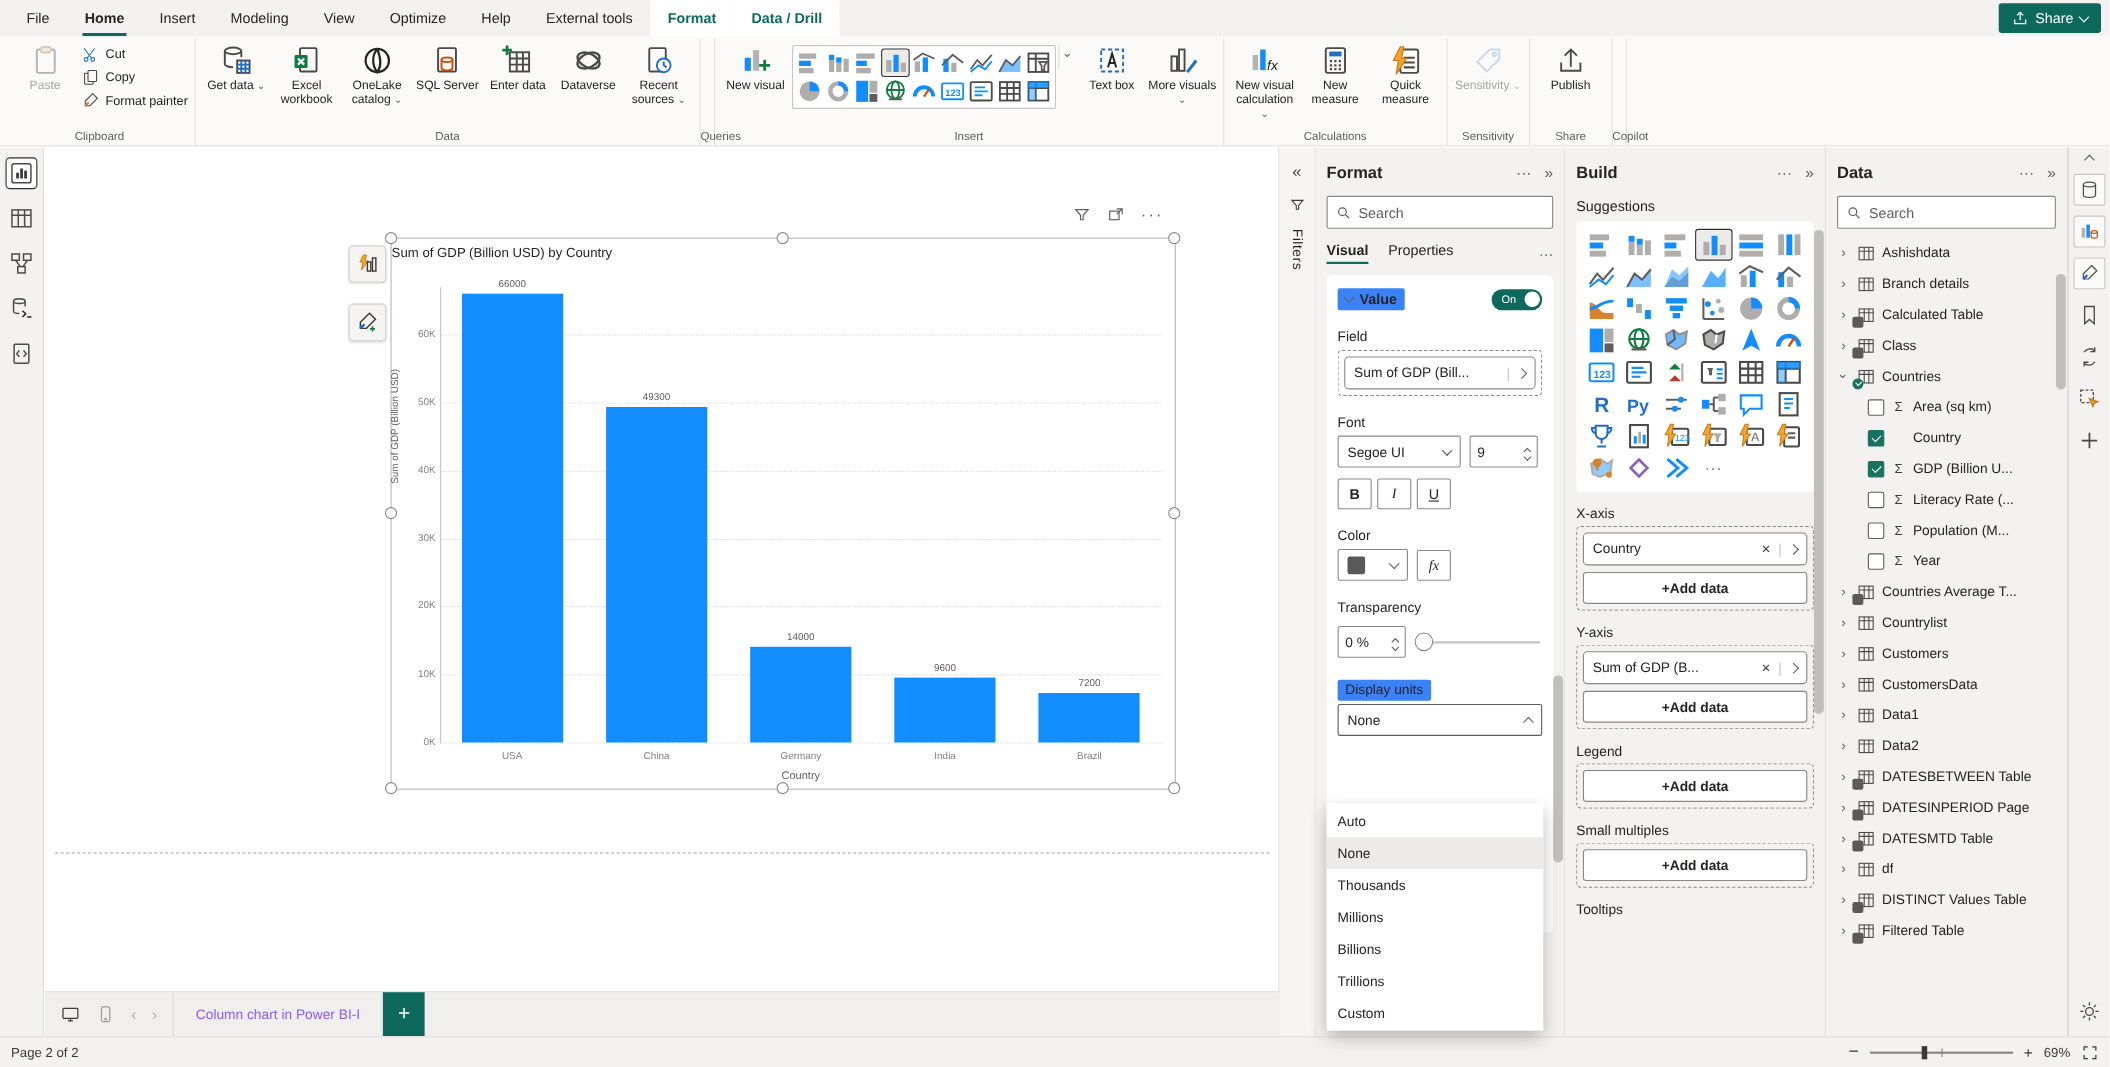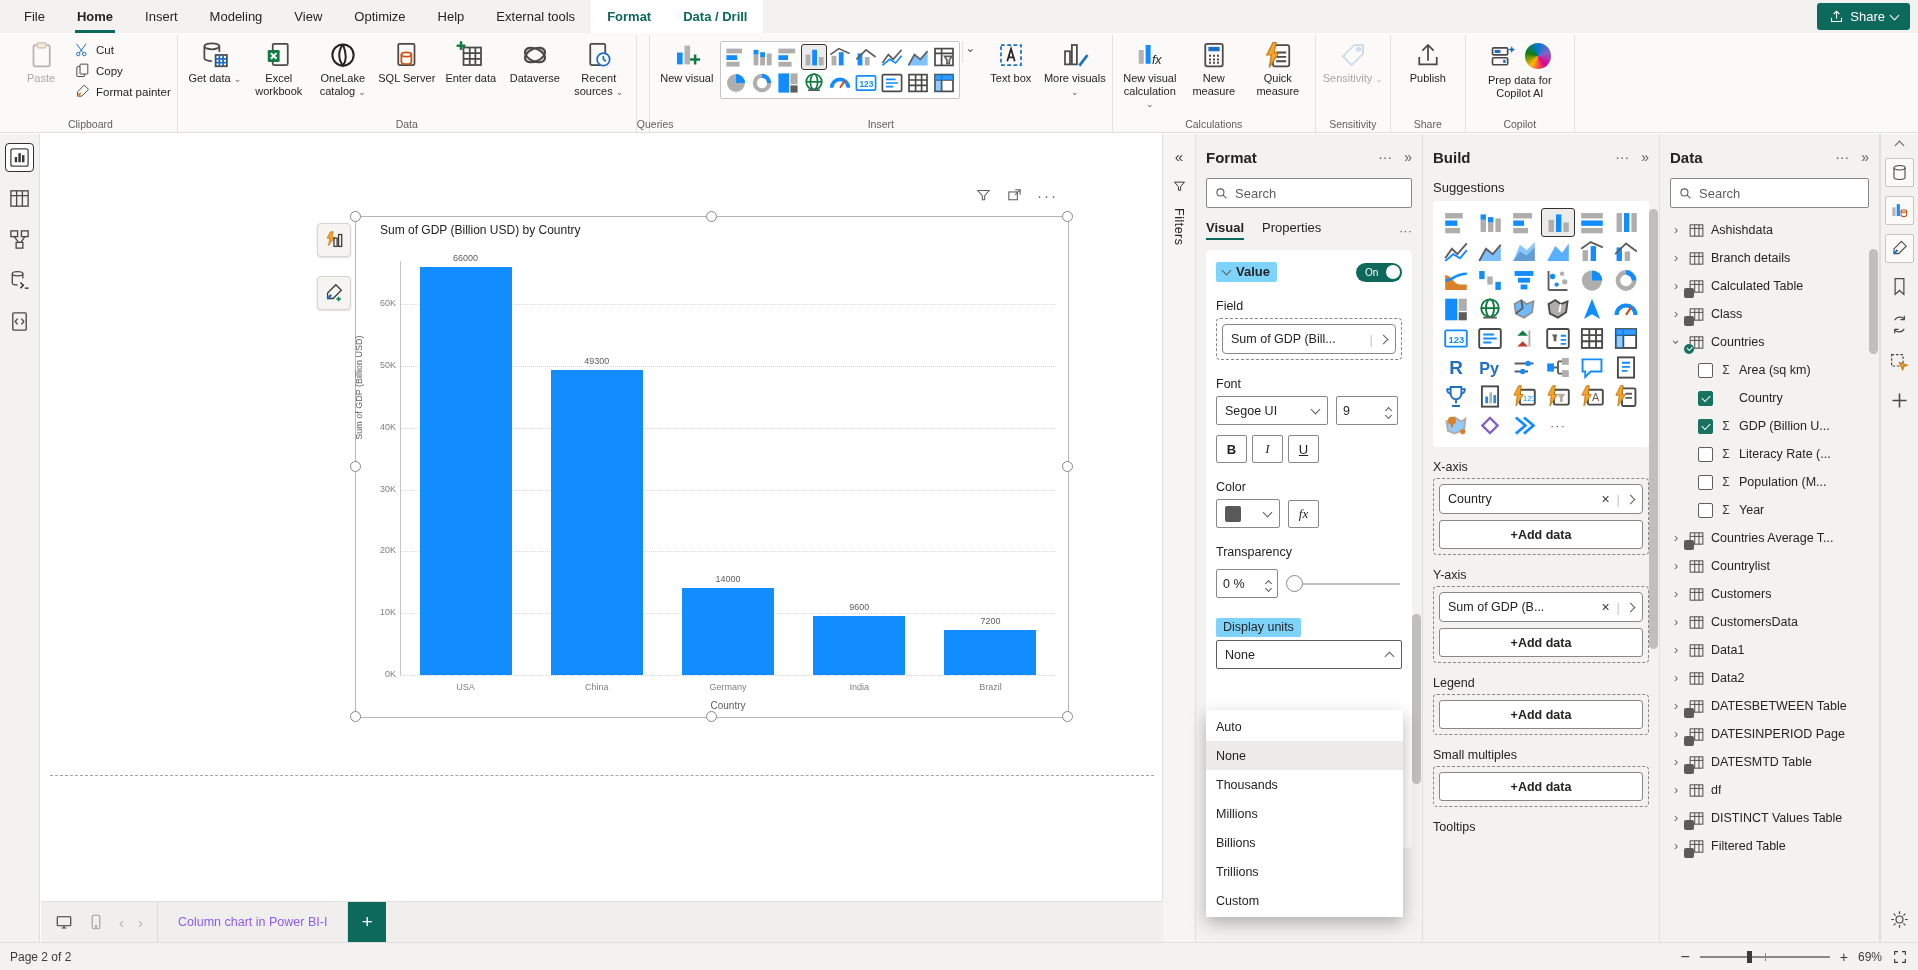--- a/index.html
+++ b/index.html
@@ -40,21 +40,21 @@
 
   
   .main { position:absolute; left:0; top:134px; right:0; height:808px; display:flex; }
   .leftnav { width:40px; background:#F3F2F1; border-right:1px solid #E1DFDD; display:flex; flex-direction:column; align-items:center; padding-top:10px; gap:14px; }
   .navico { width:27px; height:27px; padding:2px; border-radius:3px; }
   .navico.active { outline:1.6px solid #323130; background:#fff; }
   .canvas { flex:1; position:relative; background:#fff; overflow:hidden; }
 
   
   .visual { position:absolute; left:315px; top:82px; width:714px; height:502px; border:1px solid #B8B6B4; background:#fff; }
-  .vtitle { position:absolute; left:24px; top:6px; font-size:12px; color:#252423; }
+  .vtitle { position:absolute; left:0; top:6px; font-size:12px; color:#252423; }
   .handle { position:absolute; width:11px; height:11px; border-radius:50%; background:#fff; border:1px solid #8A8886; }
   .vtoolbar { position:absolute; top:-30px; right:10px; display:flex; gap:14px; color:#605E5C; align-items:center; }
   .vtoolbar svg { width:17px; height:17px; }
   .plot { position:absolute; left:44px; top:38px; width:656px; height:440px; }
   .gline { position:absolute; left:0; right:0; border-top:1px dotted #DCDAD8; }
   .ytick { position:absolute; width:34px; left:-38px; text-align:right; font-size:9px; color:#808080; }
   .yaxisline { position:absolute; left:0; width:1px; background:#C8C6C4; }
   .bar { position:absolute; background:#118DFF; }
   .dlabel { position:absolute; font-size:9px; color:#605E5C; text-align:center; }
   .xlabel { position:absolute; font-size:9px; color:#808080; text-align:center; }
@@ -80,21 +80,21 @@
   .scroll-thumb { position:absolute; width:9px; border-radius:5px; background:#C1BFBD; }
 
   
   .format-pane { width:227px; }
   .fp-tabs { display:flex; gap:18px; margin-top:12px; font-size:13px; color:#252423; align-items:center; }
   .fp-tab { padding-bottom:5px; position:relative; }
   .fp-tab.active { font-weight:bold; }
   .fp-tab.active::after { content:""; position:absolute; left:0; right:0; bottom:0; height:2.5px; background:var(--accent); }
   .fp-dots { margin-left:auto; color:#605E5C; }
   .fp-card { background:#fff; border-radius:5px; margin-top:10px; padding:12px 10px; height:598px; position:relative; }
-  .hl { background:#7dd3fc; padding:2px 7px 3px 7px; border-radius:2px; }
+  .hl { background:#3b82f6; padding:2px 7px 3px 7px; border-radius:2px; }
   .sec-row { display:flex; align-items:center; }
   .sec-title { font-size:13px; font-weight:bold; color:#252423; display:flex; align-items:center; gap:6px; }
   .toggle { margin-left:auto; width:46px; height:19px; border-radius:10px; background:var(--accent); position:relative; color:#fff; font-size:10px; display:flex; align-items:center; padding-left:9px; }
   .toggle .knob { position:absolute; right:2.5px; top:2.5px; width:14px; height:14px; background:#fff; border-radius:50%; }
   .flabel { font-size:12.5px; color:#252423; margin-top:17px; margin-bottom:5px; }
   .dashed-well { border:1px dashed #8A8886; border-radius:4px; padding:5px; }
   .pill { height:30px; background:#fff; border:1px solid #8A8886; border-radius:4px; display:flex; align-items:center; padding:0 8px; font-size:12.5px; }
   .pill .ops { margin-left:auto; display:flex; align-items:center; gap:7px; color:#3B3A39; font-size:13px; }
   .pill .sep { color:#C8C6C4; }
   .ctl-row { display:flex; gap:8px; align-items:center; }
@@ -494,35 +494,20 @@
             <div class="ric"><svg viewBox="0 0 24 24" fill="none" stroke="#4A4A48" stroke-width="1.4" style="width:100%;height:100%;">
                 <path d="M5 13.5 v6 h14 v-6"></path>
                 <path d="M12 16.5 V4.5 M7.5 8.5 L12 4 L16.5 8.5"></path>
               </svg></div>
             <div class="rlab">Publish</div>
           </div>
         </div>
         <div class="rib-label">Share</div>
       </div>
       <div class="rib-group">
-        <div class="rib-items">
-          <div class="rib-btn wide">
-            <div class="copilot-pair">
-              <div class="ric" style="width:28px;height:28px;"><svg viewBox="0 0 24 24" fill="none" stroke="#4A4A48" stroke-width="1.4" style="width:100%;height:100%;">
-                  <rect x="3" y="5" width="13" height="6" rx="1"></rect>
-                  <rect x="3" y="13.5" width="13" height="6" rx="1"></rect>
-                  <rect x="4.8" y="6.8" width="5" height="2.6" fill="#1F6FC5" stroke="none"></rect>
-                  <rect x="12.2" y="15.2" width="2" height="2.8" fill="#1F6FC5" stroke="none"></rect>
-                  <path d="M19.5 3.5 l.9 2.1 2.1.9 -2.1.9 -.9 2.1 -.9 -2.1 -2.1 -.9 2.1 -.9 Z" fill="#1F6FC5" stroke="none"></path>
-                </svg></div>
-              <div class="copilot-circle"></div>
-            </div>
-            <div class="rlab">Prep data for Copilot AI</div>
-          </div>
-        </div>
         <div class="rib-label">Copilot</div>
       </div>
     </div>
 
   <div class="main">
 
     <div class="leftnav" id="leftnav">
         <div class="navico active"><svg viewBox="0 0 24 24" fill="none" stroke="#4A4A48" stroke-width="1.4" style="width:100%;height:100%;">
             <rect x="3" y="3" width="18" height="18" rx="2"></rect>
             <rect x="7" y="11.5" width="2.6" height="5.5" fill="#3B3A39" stroke="none"></rect>
@@ -721,21 +706,21 @@
             <span class="knob2"></span>
           </div>
         </div>
 
         <div class="flabel" style="margin-top:22px;"><span class="hl">Display units</span></div>
         <div class="select du-select" id="duSelect">
           <span>None</span>
           <span class="chev up" style="margin-left:auto;"></span>
         </div>
       </div>
-      <div class="options-list" id="optionsList" style="top: 576px;">
+      <div class="options-list" id="optionsList" style="top: 596px;">
           <div class="opt">Auto</div>
           <div class="opt selected">None</div>
           <div class="opt">Thousands</div>
           <div class="opt">Millions</div>
           <div class="opt">Billions</div>
           <div class="opt">Trillions</div>
           <div class="opt">Custom</div>
         </div>
       <div class="scroll-thumb" style="right:1px; top:480px; height:170px;"></div>
     </div>

